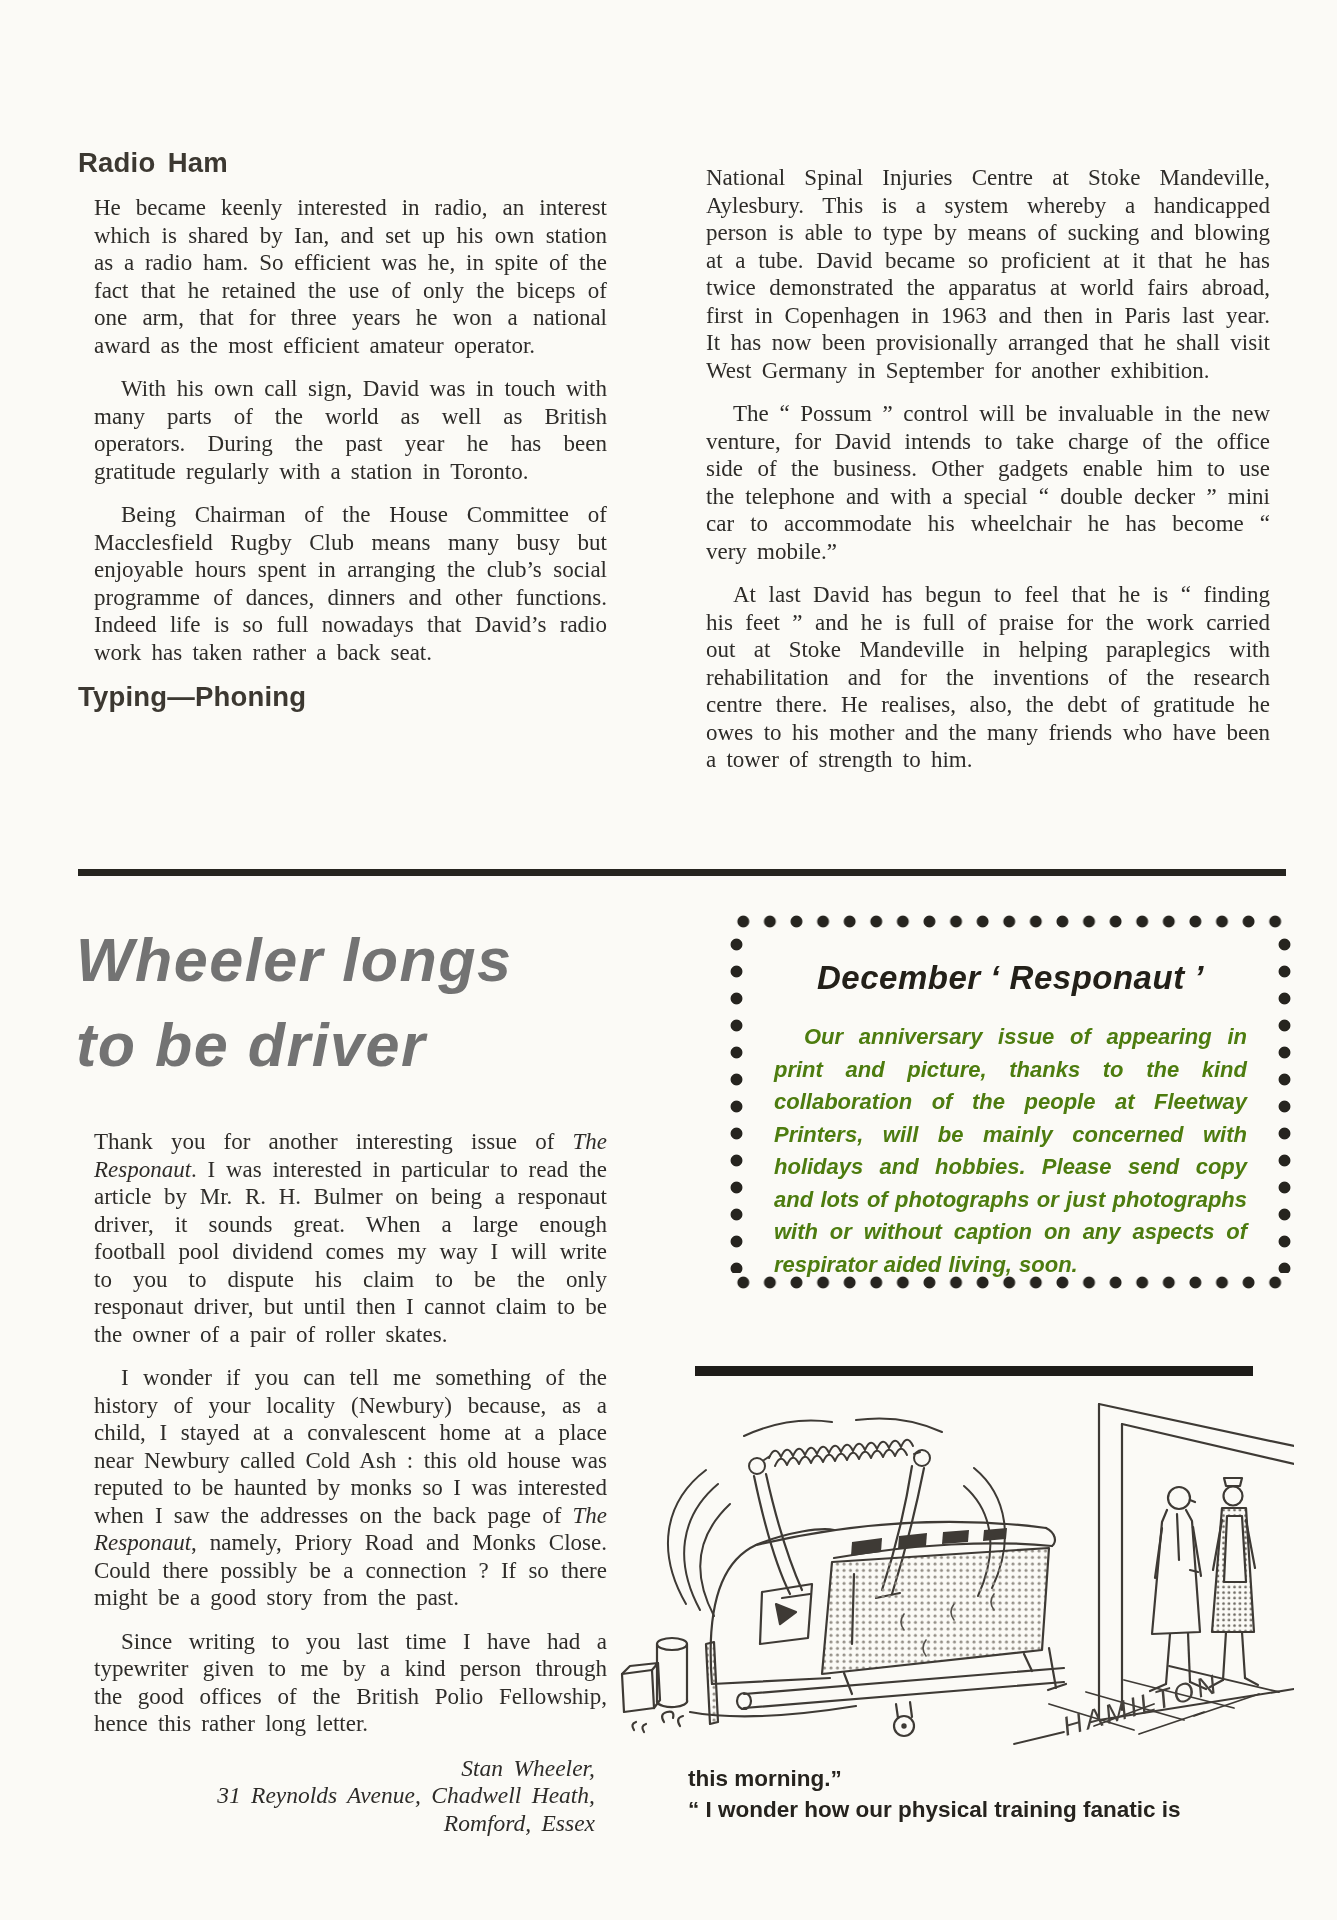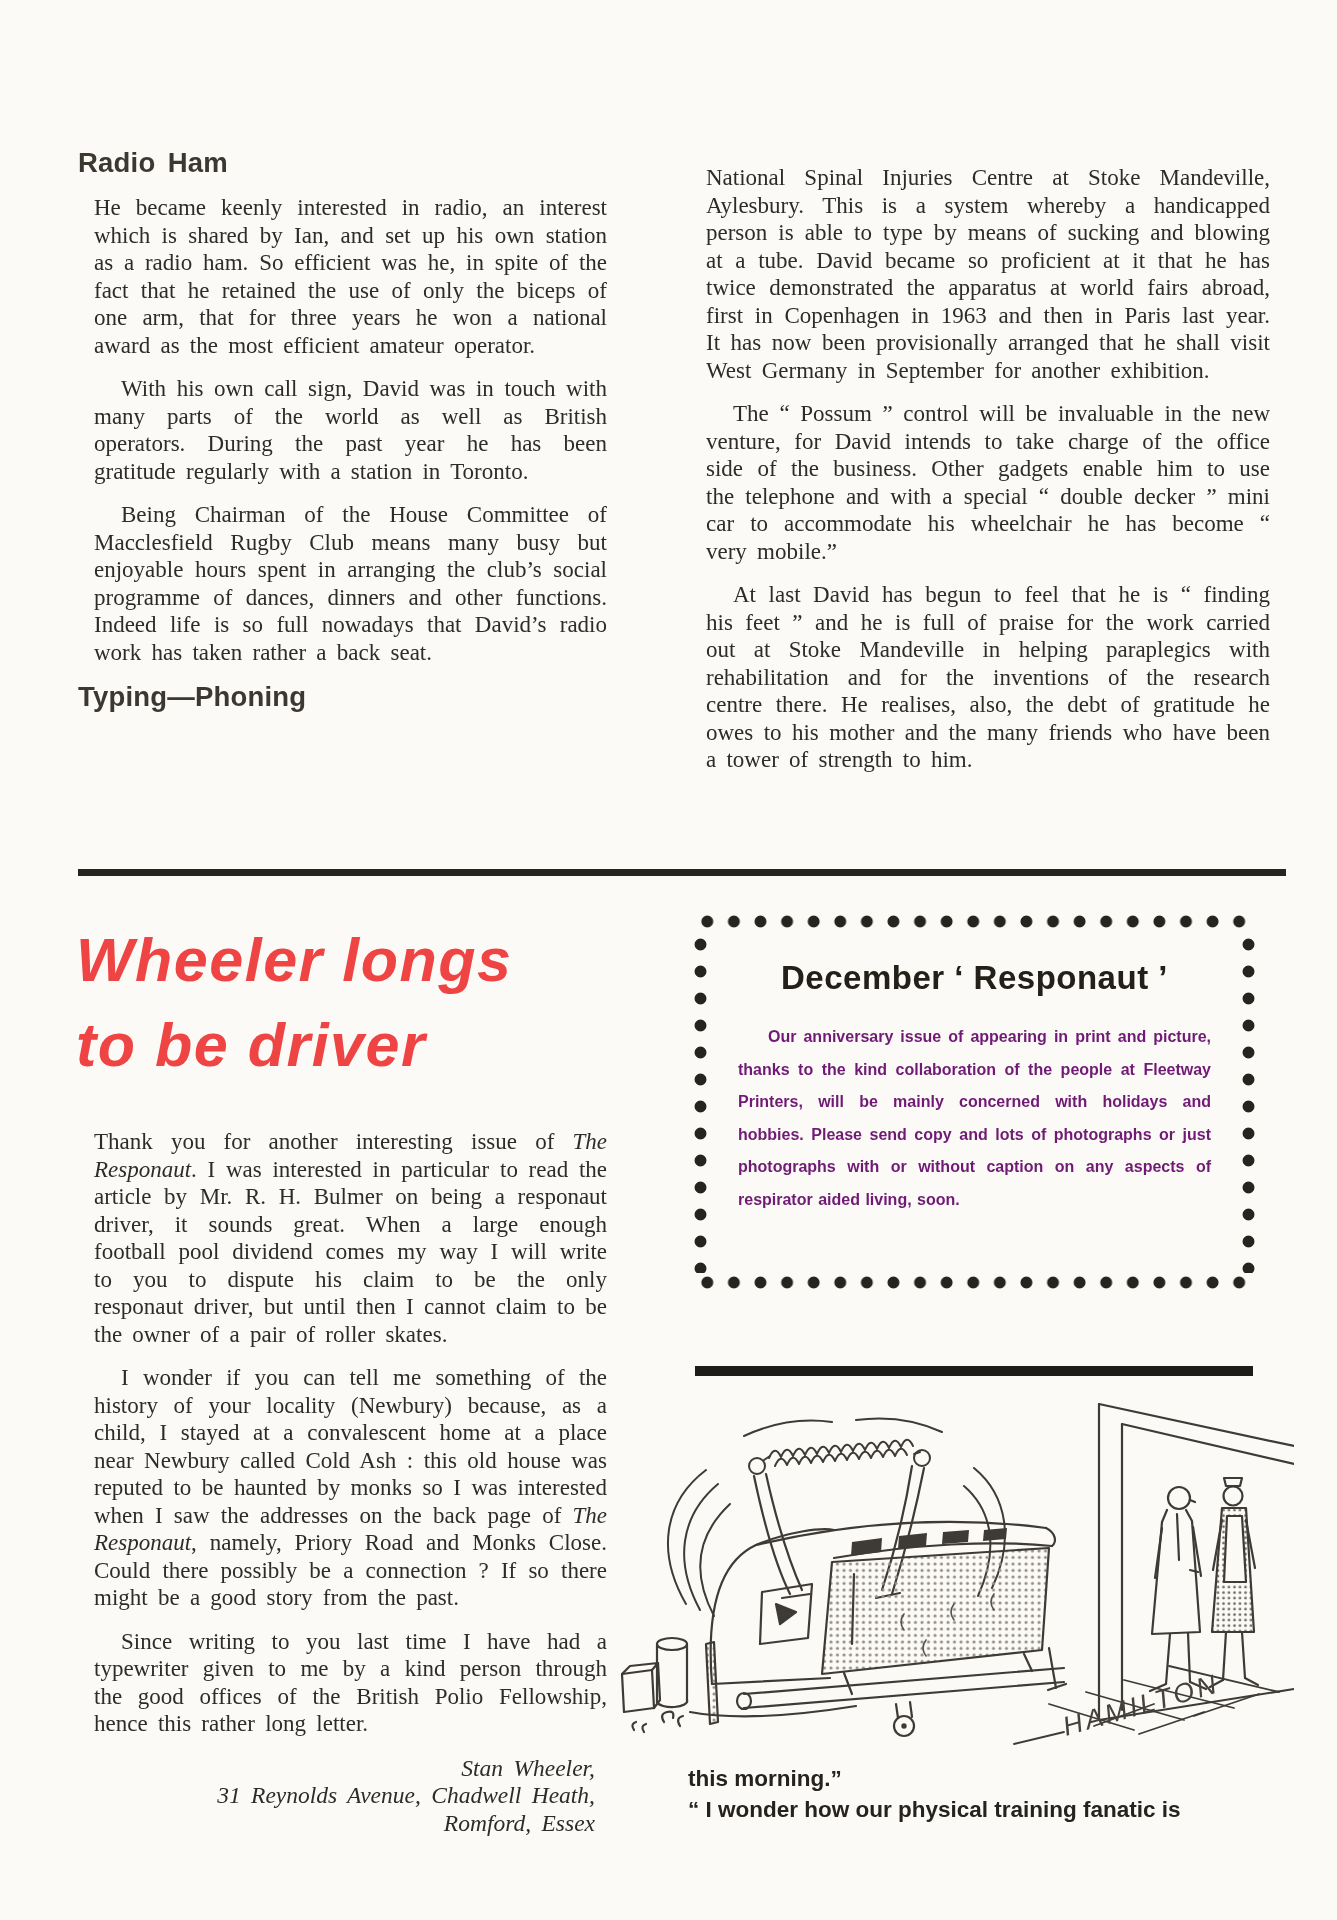--- a/index.html
+++ b/index.html
@@ -19,50 +19,50 @@
     color:#3c3831; letter-spacing:0.2px; margin:0 0 7px 0;
   }
   .subhead.spaced { margin-top:10px; }
   .rule-full { position:absolute; left:78px; top:869px; width:1208px; height:7px; background:#26241f; }
   .rule-right { position:absolute; left:695px; top:1366px; width:558px; height:10px; background:#1e1c19; }
 
   .headline {
     position:absolute; left:76px; top:918px; width:560px;
     font-family:"Liberation Sans","DejaVu Sans",sans-serif;
     font-weight:bold; font-style:italic; font-size:61px; line-height:85px;
-    color:#ef4444; letter-spacing:1.5px;
+    color:#737373; letter-spacing:1.5px;
   }
   .letter { position:absolute; left:78px; top:1112px; width:545px; }
   .letter em { font-style:italic; }
   .signature {
     margin-top:17px; text-align:right; font-style:italic;
     font-size:23.5px; line-height:27.5px; padding-right:28px;
   }
 
   .promo {
-    position:absolute; left:694px; top:915px; width:561px; height:374px;
+    position:absolute; left:730px; top:915px; width:561px; height:374px;font-style:italic;
   }
   .dot-row { position:absolute; left:0; right:0; height:13px;
     background-image:radial-gradient(circle, #26241f 5.4px, rgba(0,0,0,0) 6.4px);
     background-size:26.6px 13px; background-repeat:repeat-x; }
   .dot-row.t { top:0; } .dot-row.b { bottom:0; }
   .dot-col { position:absolute; top:16px; bottom:16px; width:13px;
     background-image:radial-gradient(circle, #26241f 5.4px, rgba(0,0,0,0) 6.4px);
     background-size:13px 27px; background-repeat:repeat-y; }
   .dot-col.l { left:0; } .dot-col.r { right:0; }
   .promo-title {
     margin:44px 20px 0 20px; text-align:center;
     font-family:"Liberation Sans","DejaVu Sans",sans-serif;
     font-weight:bold; font-size:33px; color:#232019; letter-spacing:0.5px;
   }
   .promo-body {
     margin:24px 44px 0 44px;
     font-family:"Liberation Sans","DejaVu Sans",sans-serif;
-    font-weight:bold; font-size:16px; line-height:32.5px;
-    text-align:justify; text-indent:30px; color:#701a75; word-spacing:1px;
+    font-weight:bold; font-size:22px; line-height:32.5px;
+    text-align:justify; text-indent:30px; color:#4d7c0f; word-spacing:1px;
   }
 
   .cartoon { position:absolute; left:594px; top:1392px; width:700px; height:368px; }
   .caption {
     position:absolute; left:688px; top:1763px; width:620px;
     font-family:"Liberation Sans","DejaVu Sans",sans-serif;
     font-weight:bold; font-size:22.5px; line-height:31px; color:#26231e;
   }
 </style>
 </head>

